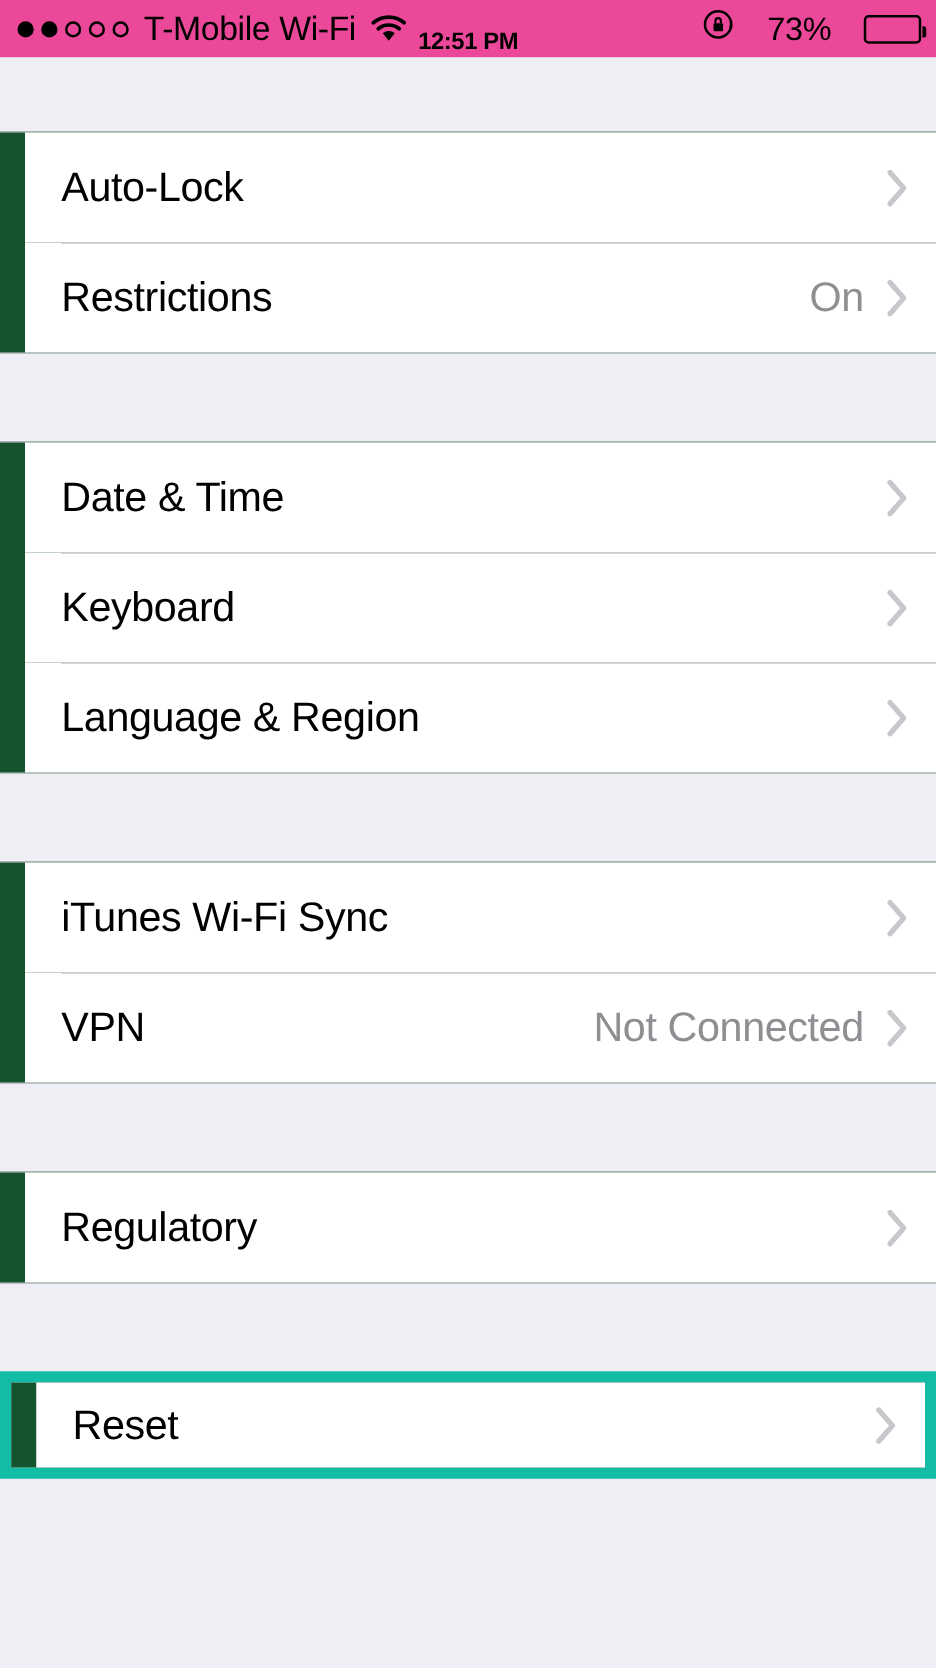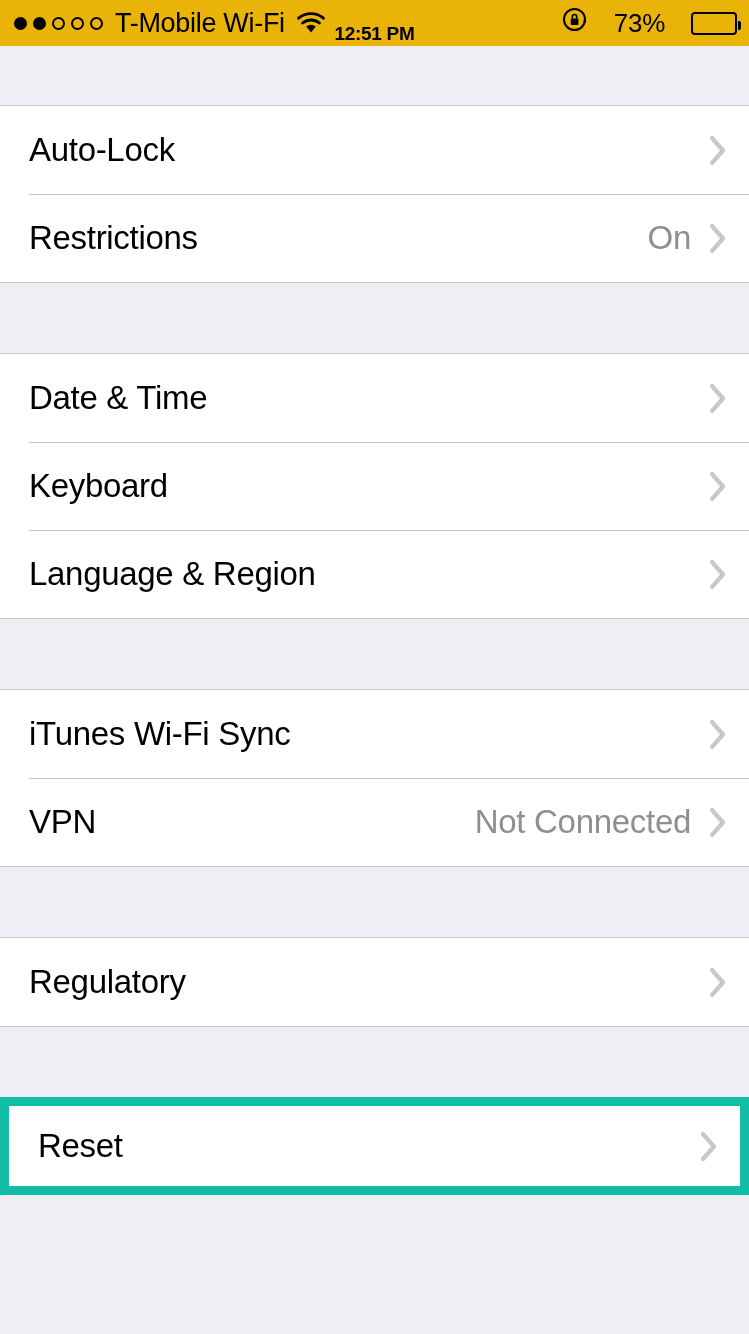--- a/index.html
+++ b/index.html
@@ -18,21 +18,21 @@
     width: 749px;
     height: 1334px;
     background: #EFEEF4;
   }
 
   
   .status-bar {
     position: relative;
     height: 46px;
     width: 100%;
-    background: #eab308;
+    background: #ec4899;
     display: flex;
     align-items: center;
     font-size: 27px;
     color: #000;
   }
   .status-left {
     display: flex;
     align-items: center;
     margin-left: 14px;
     flex: 0 0 auto;
@@ -151,20 +151,21 @@
   }
   .gap {
     background: #EFEEF4;
     width: 100%;
   }
   .group {
     background: #14532d;
     border-top: 1px solid #C8C7CC;
     border-bottom: 1px solid #C8C7CC;
     width: 100%;
+    padding-left: 20px;
   }
   .row {
     position: relative;
     height: 88px;
     display: flex;
     align-items: center;
     padding-left: 29px;
     padding-right: 22px;
     background: #FFFFFF;
     cursor: pointer;
@@ -205,21 +206,21 @@
     position: relative;
     width: 100%;
     padding: 0;
     border-top: 9px solid #13BCA4;
     border-bottom: 9px solid #13BCA4;
     border-left: 9px solid #13BCA4;
     border-right: 9px solid #13BCA4;
     background: #13BCA4;
   }
   .highlight-box .row {
-    height: 80px;
+    height: 68px;
   }
 </style>
 </head>
 <body>
 
 <div id="screen">
 
   <div class="status-bar">
     <div class="status-left">
       <div class="signal-dots">

